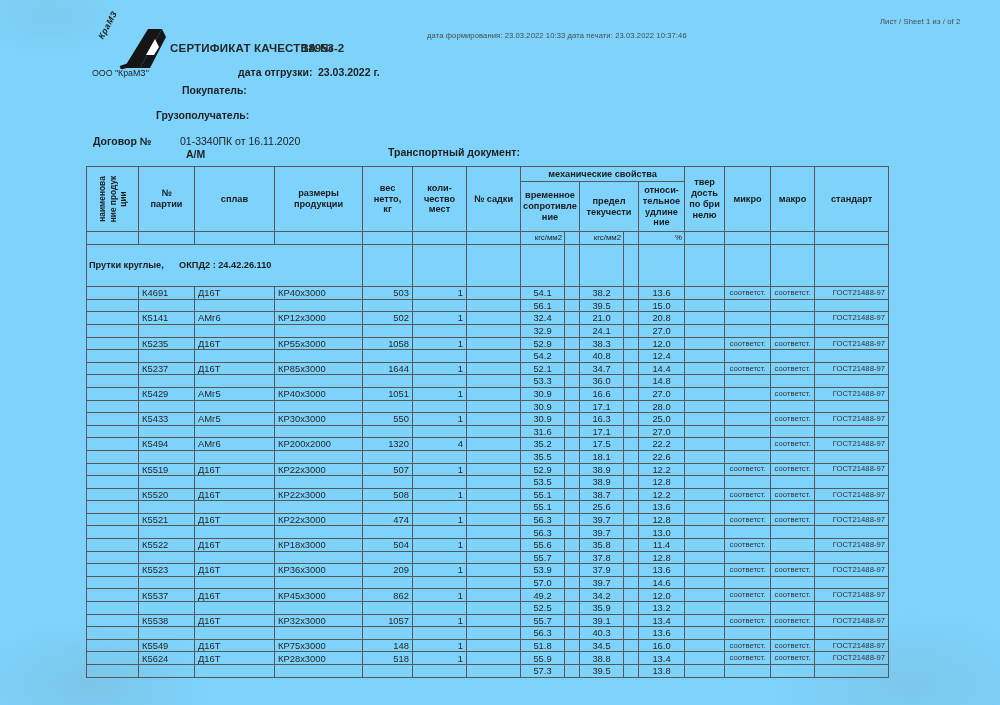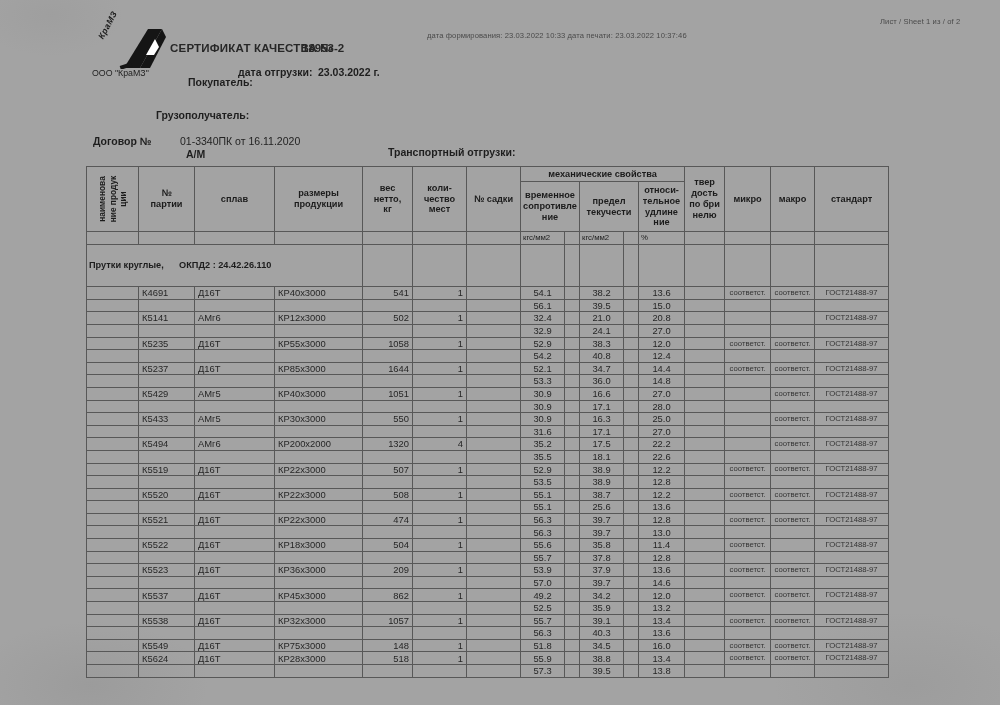--- a/index.html
+++ b/index.html
@@ -1,18 +1,18 @@
 <!DOCTYPE html>
 <html><head>
 <meta charset="utf-8">
 <style>
   * { margin:0; padding:0; box-sizing:border-box; }
   html,body { background:#e8e8e8; }
   body { width:1000px; height:705px; font-family:"Liberation Sans", sans-serif; }
-  .page { position:relative; width:1000px; height:705px; background:#a3a3a3; overflow:hidden; color:#272727; }
+  .page { position:relative; width:1000px; height:705px; background:#7dd3fc; overflow:hidden; color:#272727; }
   .shade-bl { position:absolute; left:-40px; bottom:-50px; width:260px; height:140px;
     background:radial-gradient(ellipse at center, rgba(110,110,110,.14), transparent 65%); }
   .shade-br { position:absolute; right:-60px; bottom:-60px; width:300px; height:160px;
     background:radial-gradient(ellipse at center, rgba(110,110,110,.12), transparent 65%); }
   .shade-tl { position:absolute; left:-30px; top:-30px; width:160px; height:90px;
     background:radial-gradient(ellipse at center, rgba(120,120,120,.10), transparent 65%); }
 
   .abs { position:absolute; }
   .tiny { font-size:7.6px; color:#4a4a4a; letter-spacing:.1px; }
   .lbl { font-size:10.5px; font-weight:bold; color:#1e1e1e; }
@@ -31,29 +31,29 @@
     font-family:"Liberation Sans", sans-serif; }
   table.cert th, table.cert td { border:1px solid #585858; overflow:hidden; }
   table.cert th { font-size:9.2px; font-weight:bold; text-align:center; vertical-align:middle;
     line-height:1.18; white-space:pre-line; color:#1c1c1c; padding:1px 1px; }
   tr.hrowA { height:15px; }
   tr.hrowA th[data-name="col-mech"] { font-size:9.2px; }
   tr.hrowB { height:50px; }
   th.vhead { position:relative; }
   th.vhead .vert { position:absolute; left:50%; top:50%; transform:translate(-50%,-50%) rotate(-90deg);
     width:62px; text-align:center; font-size:8.4px; line-height:1.25; white-space:pre-line; }
-  tr.units td { height:13px; font-size:7.8px; text-align:left; color:#222; line-height:1; padding:0 2px; }
+  tr.units td { height:13px; font-size:7.8px; text-align:right; color:#222; line-height:1; padding:0 2px; }
   tr.section td { height:13px; font-size:9.2px; line-height:1; padding:16px 2px; }
   td.section-cell { font-weight:bold; white-space:pre; text-align:left; color:#1d1d1d; }
   tbody.rows td { height:12.6px; font-size:9.4px; line-height:1; padding:0 3px; white-space:nowrap; color:#262626; }
   .t-left { text-align:left; }
   .t-right { text-align:right; }
   .t-center { text-align:center; }
   .t-small { font-size:7.7px !important; text-align:center; color:#333 !important; }
-  .t-small.t-left { text-align:center; }
+  .t-small.t-left { text-align:right; }
 </style>
 </head>
 <body>
 
 <div class="page" data-name="scanned-certificate-page">
   <div class="shade-tl" data-name="scan-shadow"></div>
   <div class="shade-bl" data-name="scan-shadow"></div>
   <div class="shade-br" data-name="scan-shadow"></div>
 
   <div class="abs tiny" style="left:880px; top:17px;" data-name="sheet-number-label">Лист / Sheet   1 из / of  2</div>
@@ -67,27 +67,27 @@
   </svg>
   <div class="logo-rot" data-name="logo-text">КраМЗ</div>
   <div class="org" data-name="company-name">ООО "КраМЗ"</div>
 
   <div class="title" data-name="certificate-title">СЕРТИФИКАТ КАЧЕСТВА №</div>
   <div class="title-num" data-name="certificate-number">18953-2</div>
 
   <div class="abs lbl" style="left:238px; top:66px;" data-name="ship-date-label">дата отгрузки:</div>
   <div class="abs lbl" style="left:318px; top:66px;" data-name="ship-date-value">23.03.2022 г.</div>
 
-  <div class="abs lbl" style="left:182px; top:76px;margin-left:6px;" data-name="buyer-label">Покупатель:</div>
+  <div class="abs lbl" style="left:182px; top:84px;" data-name="buyer-label">Покупатель:</div>
   <div class="abs lbl" style="left:156px; top:109px;" data-name="consignee-label">Грузополучатель:</div>
 
   <div class="abs lbl" style="left:93px; top:135px;" data-name="contract-label">Договор №</div>
   <div class="abs val" style="left:180px; top:135px;" data-name="contract-value">01-3340ПК от 16.11.2020</div>
   <div class="abs lbl" style="left:186px; top:148px;" data-name="contract-note">А/М</div>
-  <div class="abs lbl" style="left:388px; top:146px;" data-name="transport-doc-label">Транспортный отгрузки:</div>
+  <div class="abs lbl" style="left:388px; top:146px;" data-name="transport-doc-label">Транспортный документ:</div>
 
   <table class="cert" data-name="certificate-table">
     <colgroup>
       <col style="width:52px">
         <col style="width:56px">
         <col style="width:80px">
         <col style="width:88px">
       <col style="width:50px">
         <col style="width:54px">
         <col style="width:54px">
@@ -171,21 +171,21 @@
         <td data-name="section-cell"></td>
           <td data-name="section-cell"></td>
       </tr>
     </thead>
     <tbody class="rows" data-name="table-body">
         <tr data-name="table-row">
           <td data-name="cell-product-name"></td>
           <td class="t-left" data-name="cell-batch">К4691</td>
           <td class="t-left" data-name="cell-alloy">Д16Т</td>
           <td class="t-left" data-name="cell-size">КР40х3000</td>
-          <td class="t-right" data-name="cell-weight">541</td>
+          <td class="t-right" data-name="cell-weight">503</td>
           <td class="t-right" data-name="cell-qty">1</td>
           <td data-name="cell-sadka"></td>
           <td class="t-center" data-name="cell-tensile">54.1</td>
           <td data-name="cell-tensile-sub"></td>
           <td class="t-center" data-name="cell-yield">38.2</td>
           <td data-name="cell-yield-sub"></td>
           <td class="t-center" data-name="cell-elongation">13.6</td>
           <td data-name="cell-hardness"></td>
           <td class="t-small" data-name="cell-micro">соответст.</td>
           <td class="t-small" data-name="cell-macro">соответст.</td>

